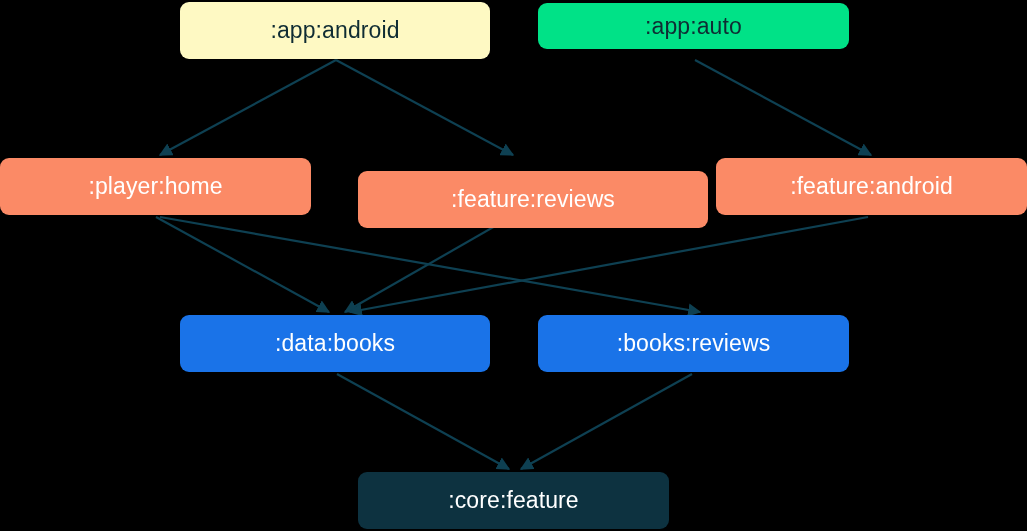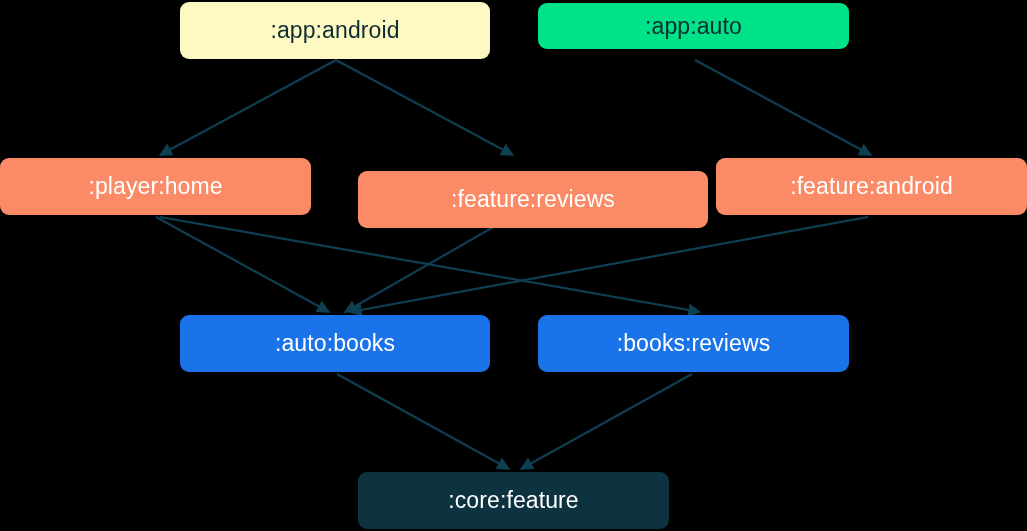--- a/index.html
+++ b/index.html
@@ -85,21 +85,21 @@
     <div class="node node-feature" style="left: 0px; top: 158px; width: 311px; height: 57px; background: rgb(251, 138, 102); color: rgb(255, 255, 255);">
       <span>:player:home</span>
     </div>
     <div class="node node-feature" style="left: 358px; top: 146px; width: 350px; height: 57px; background: rgb(251, 138, 102); color: rgb(255, 255, 255); margin-top: 25px;">
       <span>:feature:reviews</span>
     </div>
     <div class="node node-feature" style="left: 716px; top: 158px; width: 311px; height: 57px; background: rgb(251, 138, 102); color: rgb(255, 255, 255);">
       <span>:feature:android</span>
     </div>
     <div class="node node-data" style="left: 180px; top: 315px; width: 310px; height: 57px; background: rgb(26, 115, 232); color: rgb(255, 255, 255);">
-      <span>:auto:books</span>
+      <span>:data:books</span>
     </div>
     <div class="node node-data" style="left: 538px; top: 315px; width: 311px; height: 57px; background: rgb(26, 115, 232); color: rgb(255, 255, 255);">
       <span>:books:reviews</span>
     </div>
     <div class="node node-core" style="left: 358px; top: 472px; width: 311px; height: 57px; background: rgb(13, 50, 64); color: rgb(255, 255, 255);">
       <span>:core:feature</span>
     </div>
   </div>
 
 </body></html>

